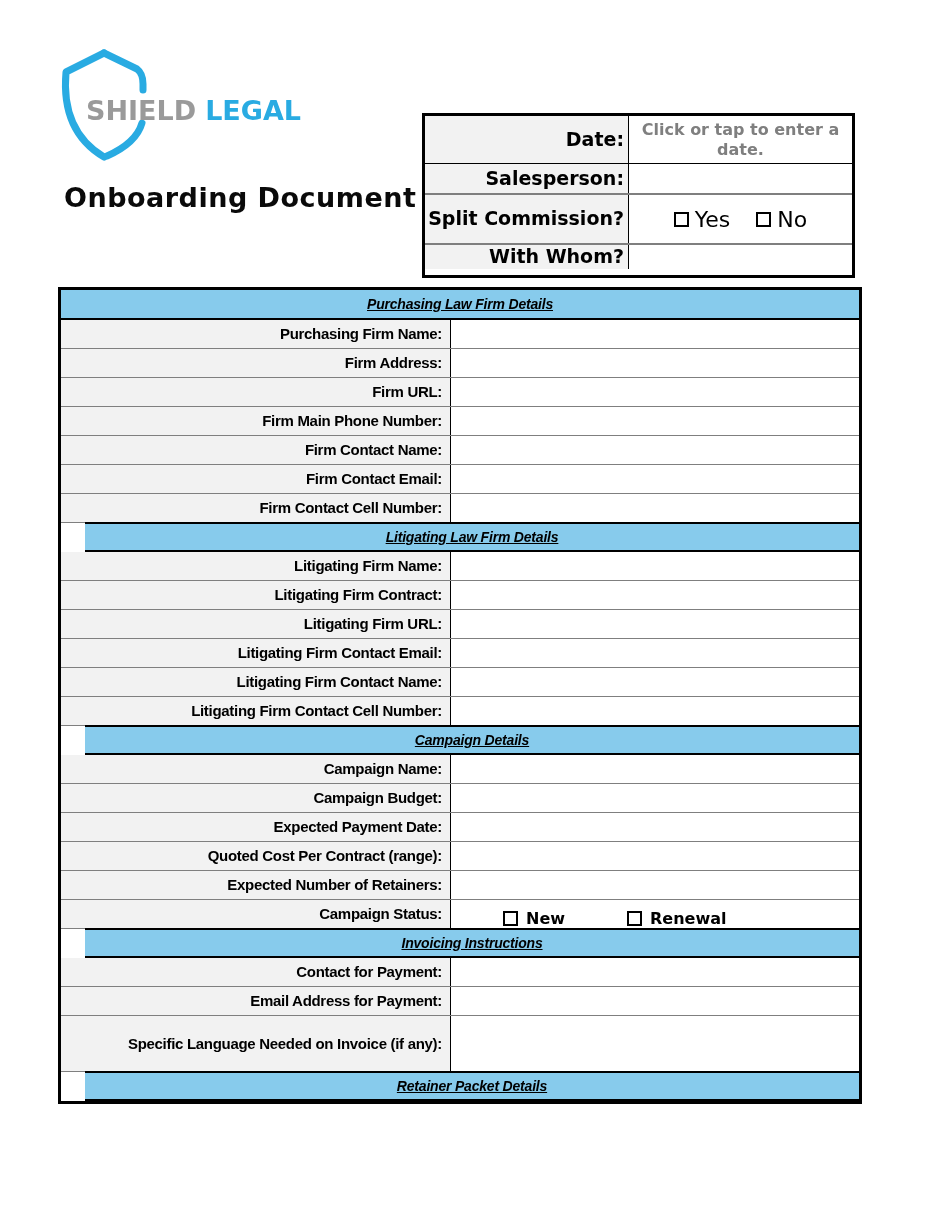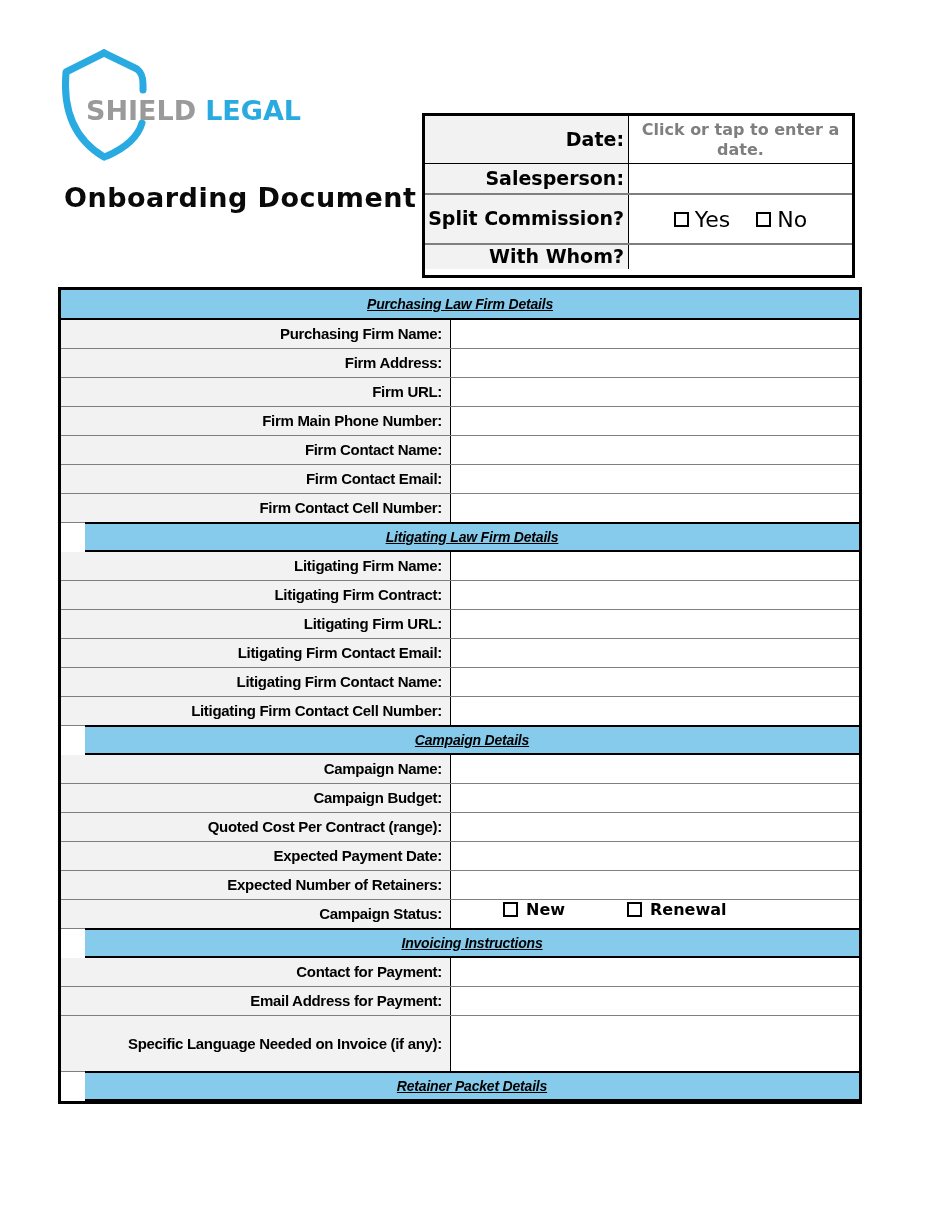--- a/index.html
+++ b/index.html
@@ -55,21 +55,21 @@
   .section-header:first-child{border-top:none;}
   .section-title{font-weight:bold;font-style:italic;text-decoration:underline;
                  font-size:14px;color:#000;letter-spacing:-0.2px;}
   .data-row{display:flex;align-items:stretch;height:29px;border-bottom:1px solid var(--sep-gray);}
   .data-row.tall{height:56px;}
   .data-row:last-child{border-bottom:none;}
   .label-cell{width:390px;background:var(--label-bg);border-right:1px solid #000;
               display:flex;align-items:center;justify-content:flex-end;
               font-weight:bold;font-size:15px;letter-spacing:-0.3px;line-height:1.3;
               padding-right:8px;color:#000;}
-  .value-cell{flex:1;background:#fff;display:flex;align-items:flex-start;}
+  .value-cell{flex:1;background:#fff;display:flex;align-items:flex-end;}
   .value-cell.cb{padding-left:52px;}
   .value-cell.cb .cb-group + .cb-group{margin-left:62px;}
   .value-cell.cb .cb-label{font-weight:bold;font-size:16px;margin-left:8px;}
 </style>
 </head>
 <body>
 
 <div class="logo-wrap">
   <svg class="logo-shield" width="106" height="118" viewBox="0 0 106 118">
     <path d="M52 7 L14 26 C11 60 20 92 52 111" fill="none" stroke="#29ABE2" stroke-width="7" stroke-linecap="round" stroke-linejoin="round"></path>
@@ -177,25 +177,25 @@
     </div>
     <div class="data-row">
       <div class="label-cell">Campaign Name:</div>
       <div class="value-cell"></div>
     </div>
     <div class="data-row">
       <div class="label-cell">Campaign Budget:</div>
       <div class="value-cell"></div>
     </div>
     <div class="data-row">
+      <div class="label-cell">Expected Payment Date:</div>
+      <div class="value-cell"></div>
+    </div>
+    <div class="data-row">
       <div class="label-cell">Quoted Cost Per Contract (range):</div>
-      <div class="value-cell"></div>
-    </div>
-    <div class="data-row">
-      <div class="label-cell">Expected Payment Date:</div>
       <div class="value-cell"></div>
     </div>
     <div class="data-row">
       <div class="label-cell">Expected Number of Retainers:</div>
       <div class="value-cell"></div>
     </div>
     <div class="data-row">
       <div class="label-cell">Campaign Status:</div>
       <div class="value-cell cb">
         <div class="cb-group">

